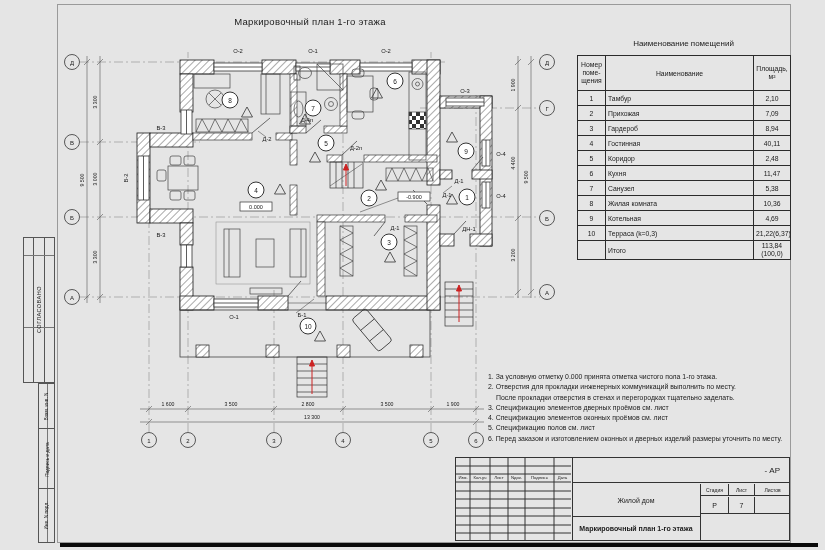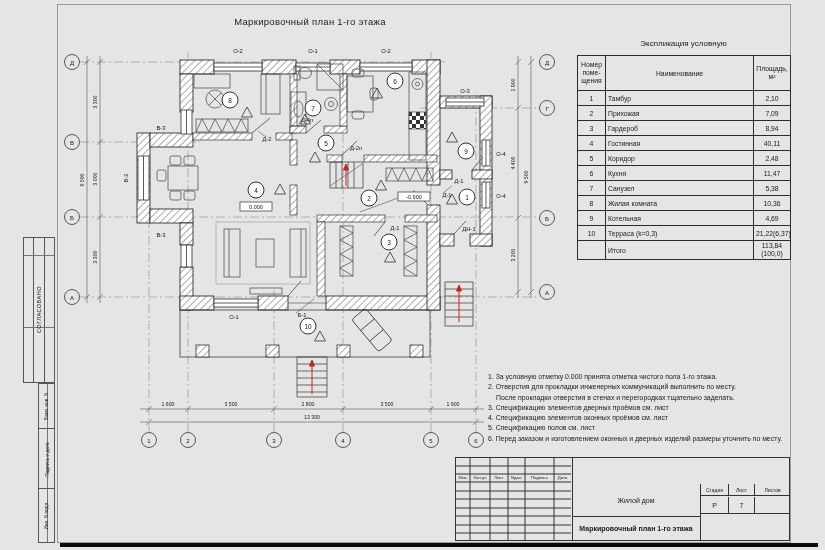--- a/index.html
+++ b/index.html
@@ -412,21 +412,21 @@
       <text x="97" y="179" transform="rotate(-90 97 179)">3 000</text>
       <text x="97" y="257" transform="rotate(-90 97 257)">3 300</text>
       <text x="84" y="180" transform="rotate(-90 84 180)">9 500</text>
       <text x="515" y="85" transform="rotate(-90 515 85)">1 900</text>
       <text x="515" y="163" transform="rotate(-90 515 163)">4 400</text>
       <text x="515" y="255" transform="rotate(-90 515 255)">3 200</text>
       <text x="528" y="177" transform="rotate(-90 528 177)">9 500</text>
     </g>
   </svg>
 
-  <div class="abs expl-title">Экспликация условную</div>
+  <div class="abs expl-title">Наименование помещений</div>
   <table class="expl">
     <colgroup>
         <col style="width:28px">
         <col style="width:148px">
         <col style="width:37px">
       </colgroup>
     <tbody>
         <tr>
       <th class="pre">Номер
 поме-
@@ -525,20 +525,21 @@
         </g>
       </svg>
       <div class="rev-label" style="left:0;width:14px">Изм.</div>
       <div class="rev-label" style="left:14px;width:20px">Кол.уч</div>
       <div class="rev-label" style="left:34px;width:18px">Лист</div>
       <div class="rev-label" style="left:52px;width:17px">Nдок.</div>
       <div class="rev-label" style="left:69px;width:29px">Подпись</div>
       <div class="rev-label" style="left:98px;width:17px">Дата</div>
     </div>
     <div class="abs right">
+      <div class="abs code">- АР</div>
       <div class="abs proj">Жилой дом</div>
       <div class="abs draw">Маркировочный план 1-го этажа</div>
       <div class="abs st-h b-r" style="left:128px;width:29px;border-left:1px solid #333;box-sizing:border-box">Стадия</div>
       <div class="abs st-h b-r" style="left:157px;width:26px">Лист</div>
       <div class="abs st-h" style="left:183px;width:35px">Листов</div>
       <div class="abs st-v b-r" style="left:128px;width:29px;border-left:1px solid #333">Р</div>
       <div class="abs st-v b-r" style="left:157px;width:26px">7</div>
       <div class="abs st-v" style="left:183px;width:35px"></div>
     </div>
   </div>

